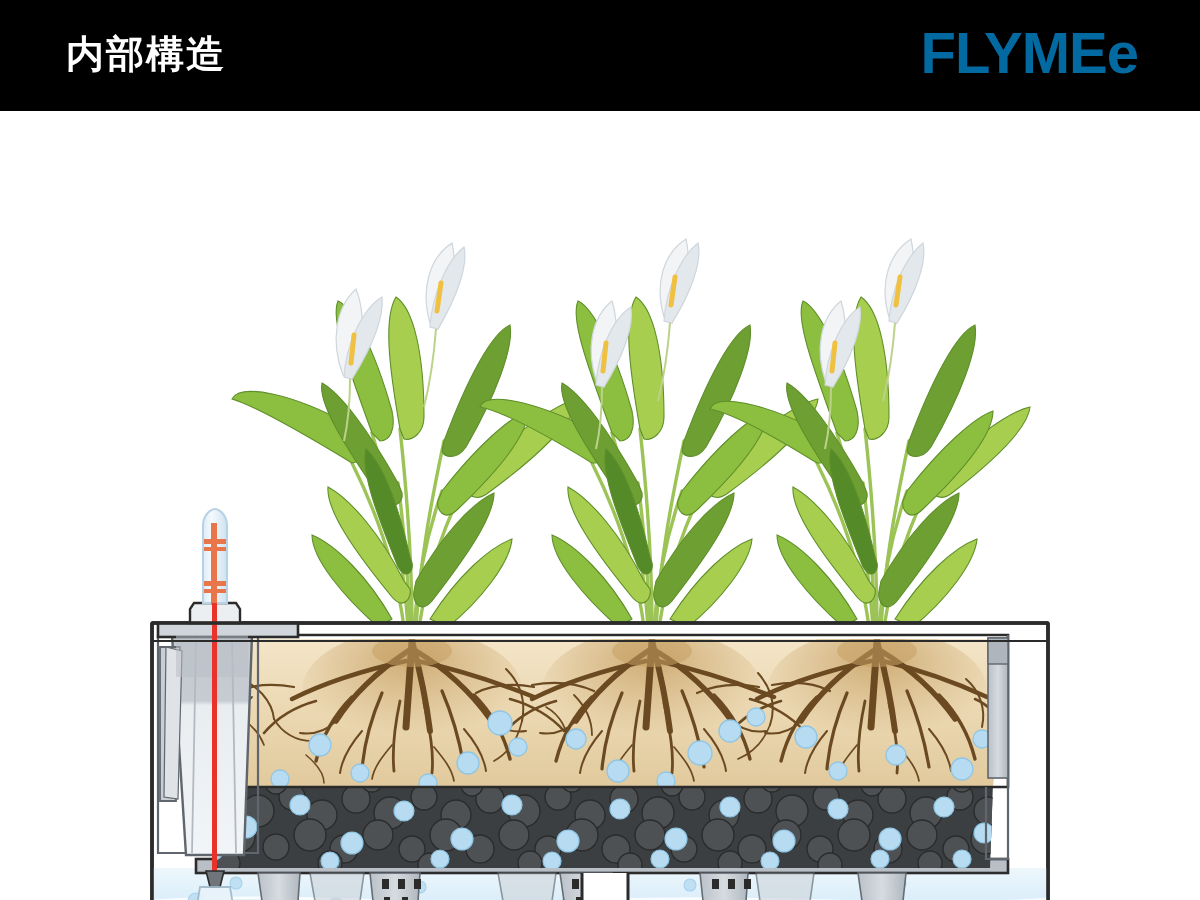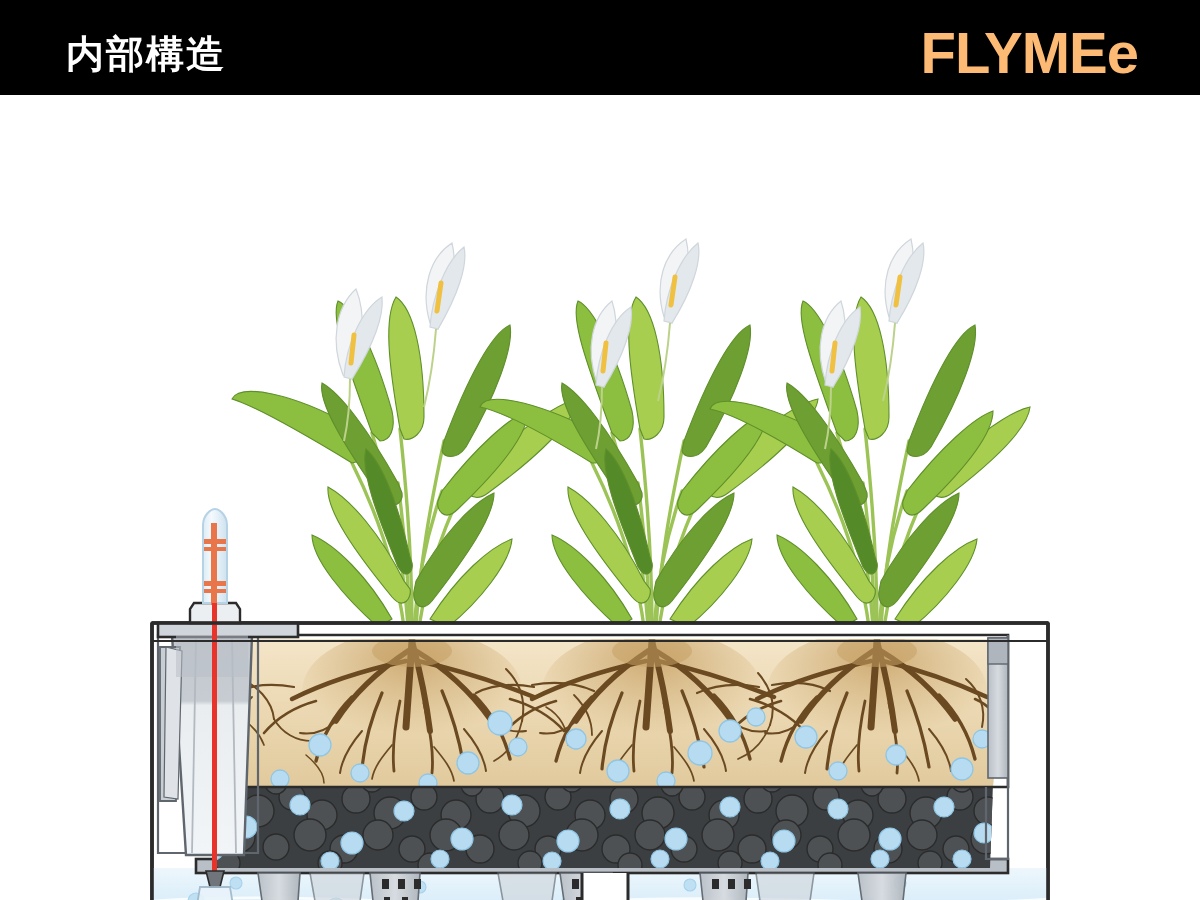--- a/index.html
+++ b/index.html
@@ -1,24 +1,24 @@
 <!DOCTYPE html>
 <html><head>
 <meta charset="utf-8">
 <style>
   html,body{margin:0;padding:0;background:#fff;}
   body{width:1200px;height:900px;overflow:hidden;
        font-family:"Liberation Sans","DejaVu Sans",sans-serif;}
   #page{position:relative;width:1200px;height:900px;background:#ffffff;}
 
   
-  #header{position:absolute;left:0;top:0;width:1200px;height:95px;background:#000000;}
+  #header{position:absolute;left:0;top:0;width:1200px;height:111px;background:#000000;}
   #header-title{position:absolute;left:66px;top:28px;color:#ffffff;
                 font-size:38px;font-weight:700;letter-spacing:2px;line-height:52px;}
-  #header-logo{position:absolute;right:62px;top:22px;color:#fdba74;
+  #header-logo{position:absolute;right:62px;top:22px;color:#0369a1;
                font-size:58px;font-weight:700;letter-spacing:-1px;line-height:62px;}
 
   
   #stage{position:absolute;left:0;top:111px;width:1200px;height:789px;background:#ffffff;}
   #svgwrap{position:absolute;left:0;top:0;width:1200px;height:789px;}
   svg{display:block;}
 </style>
 </head>
 <body>
 

